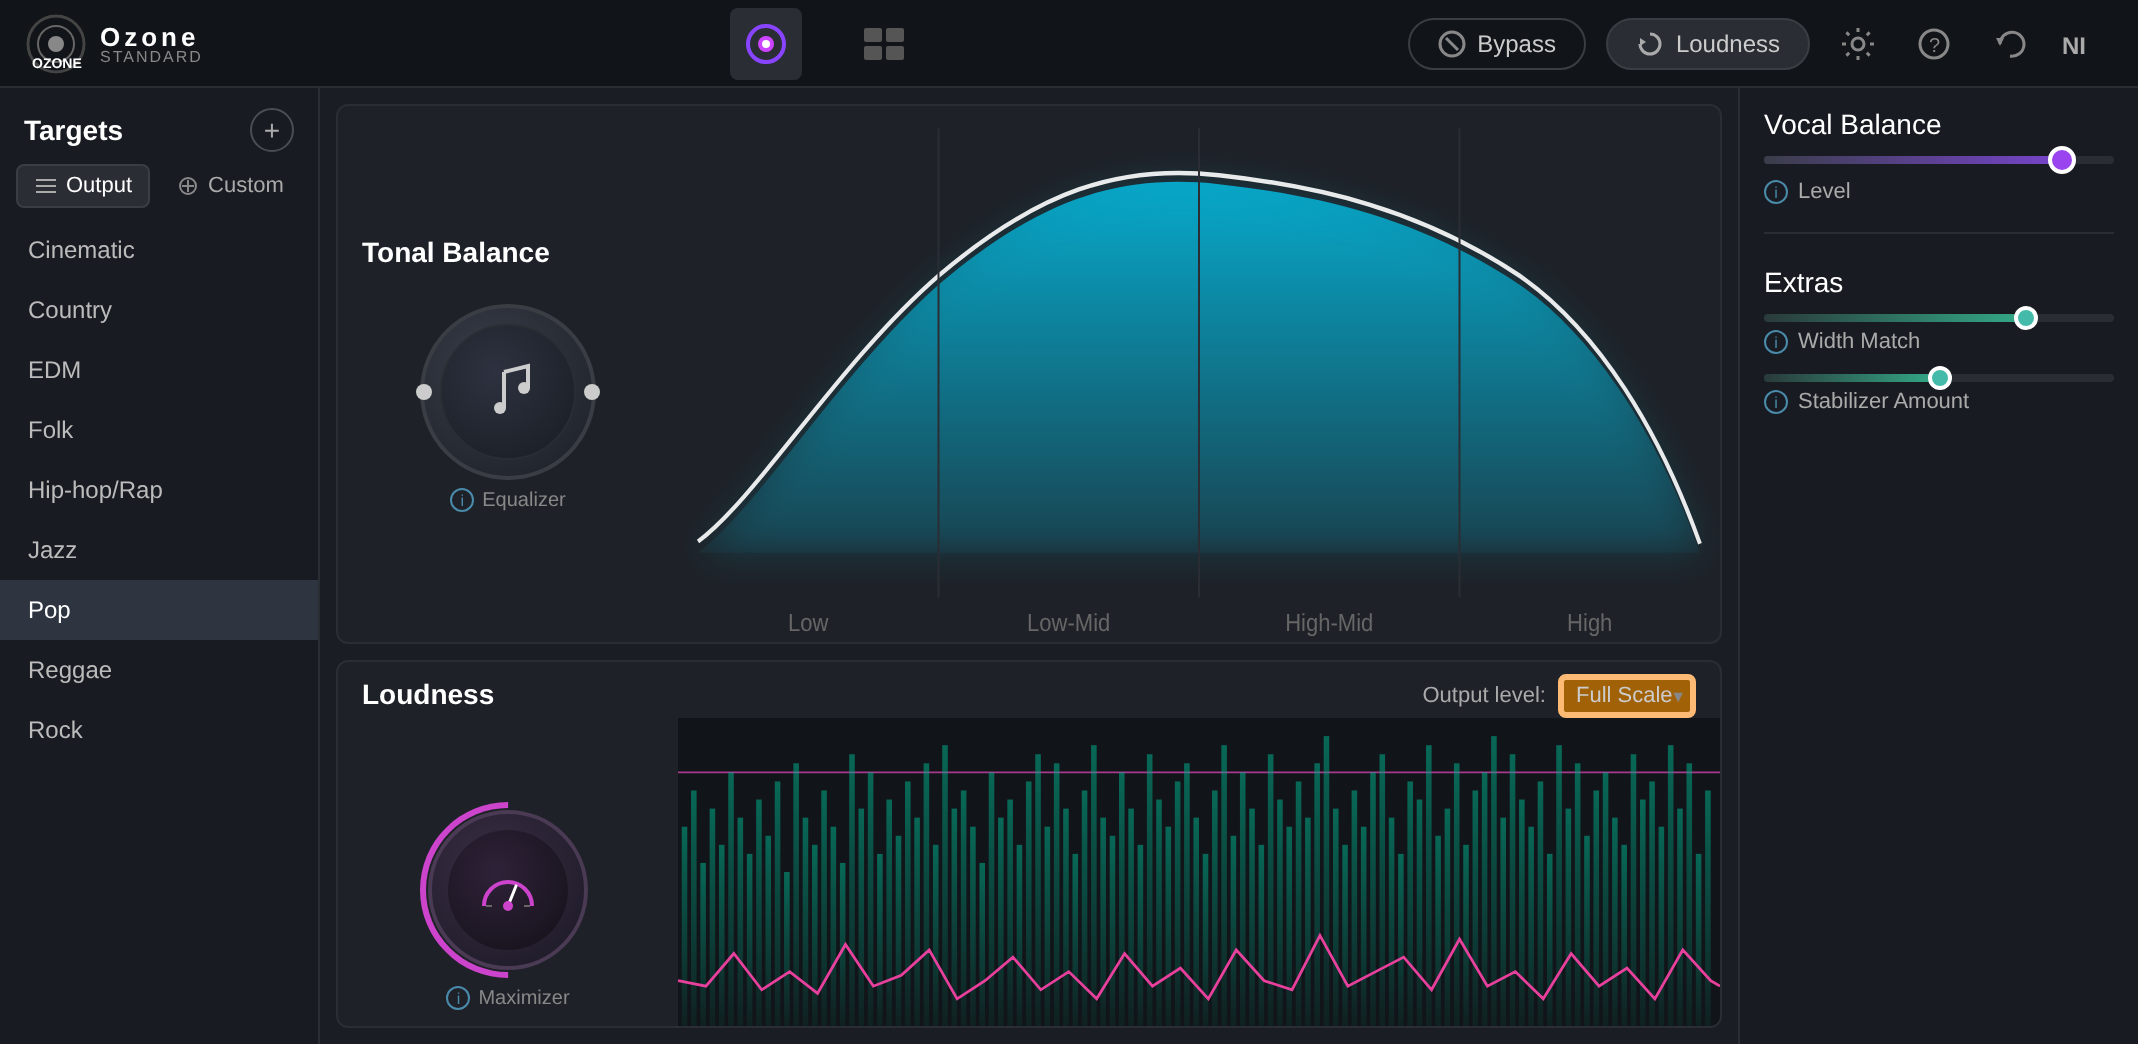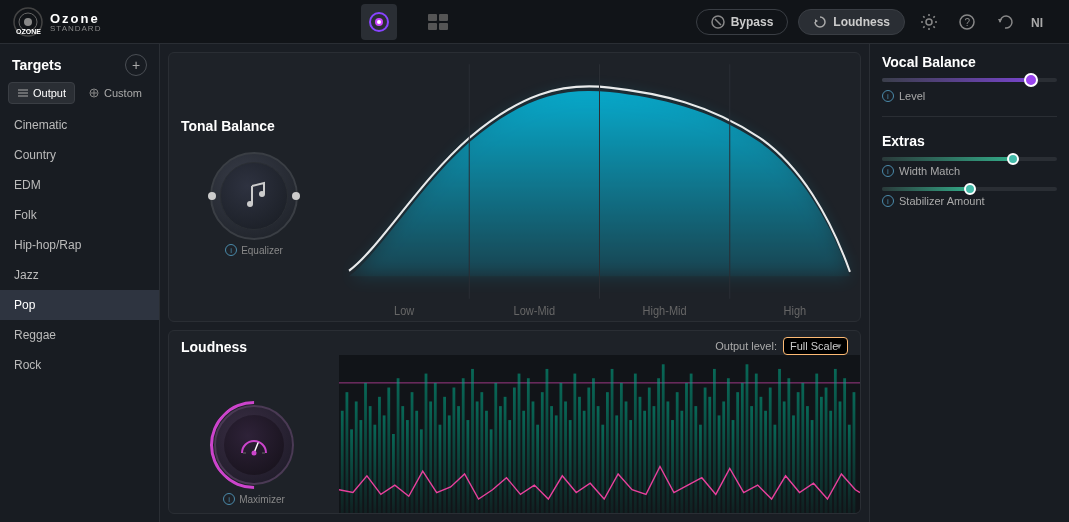--- a/index.html
+++ b/index.html
@@ -74,21 +74,20 @@
       display: flex;
       align-items: center;
       gap: 6px;
       padding: 5px 14px;
       border-radius: 20px;
       border: 1px solid #3a3e44;
       background: transparent;
       color: #ccc;
       cursor: pointer;
       font-size: 12px;
-      font-weight: bold;
     }
     .relearn-btn {
       background: #2a2e34;
     }
     .top-icon-sm {
       width: 28px;
       height: 28px;
       display: flex;
       align-items: center;
       justify-content: center;
@@ -287,22 +286,22 @@
       padding: 6px 12px 0;
     }
     .output-level {
       display: flex;
       align-items: center;
       gap: 6px;
       font-size: 11px;
       color: #aaa;
     }
     .output-select {
-      background: #000000;
-      border: 1px solid #fdba74;
+      background: #a16207;
+      border: 3px solid #fdba74;
       color: #ccc;
       border-radius: 4px;
       padding: 2px 8px 2px 6px;
       font-size: 11px;
       cursor: pointer;
       appearance: none;
     }
     .output-select-wrap {
       position: relative;
       display: flex;
@@ -354,21 +353,21 @@
       background: #181c22;
       border-left: 1px solid #2a2e34;
       display: flex;
       flex-direction: column;
       padding: 10px 12px;
       gap: 16px;
       flex-shrink: 0;
     }
     .right-section-title {
       font-size: 14px;
-      font-weight: bold;
+      font-weight: normal;
       color: #fff;
       margin-bottom: 8px;
     }
 
     
     .vocal-balance-section {
       border-bottom: 1px solid #2a2e34;
       padding-bottom: 14px;
     }
     .slider-track {

